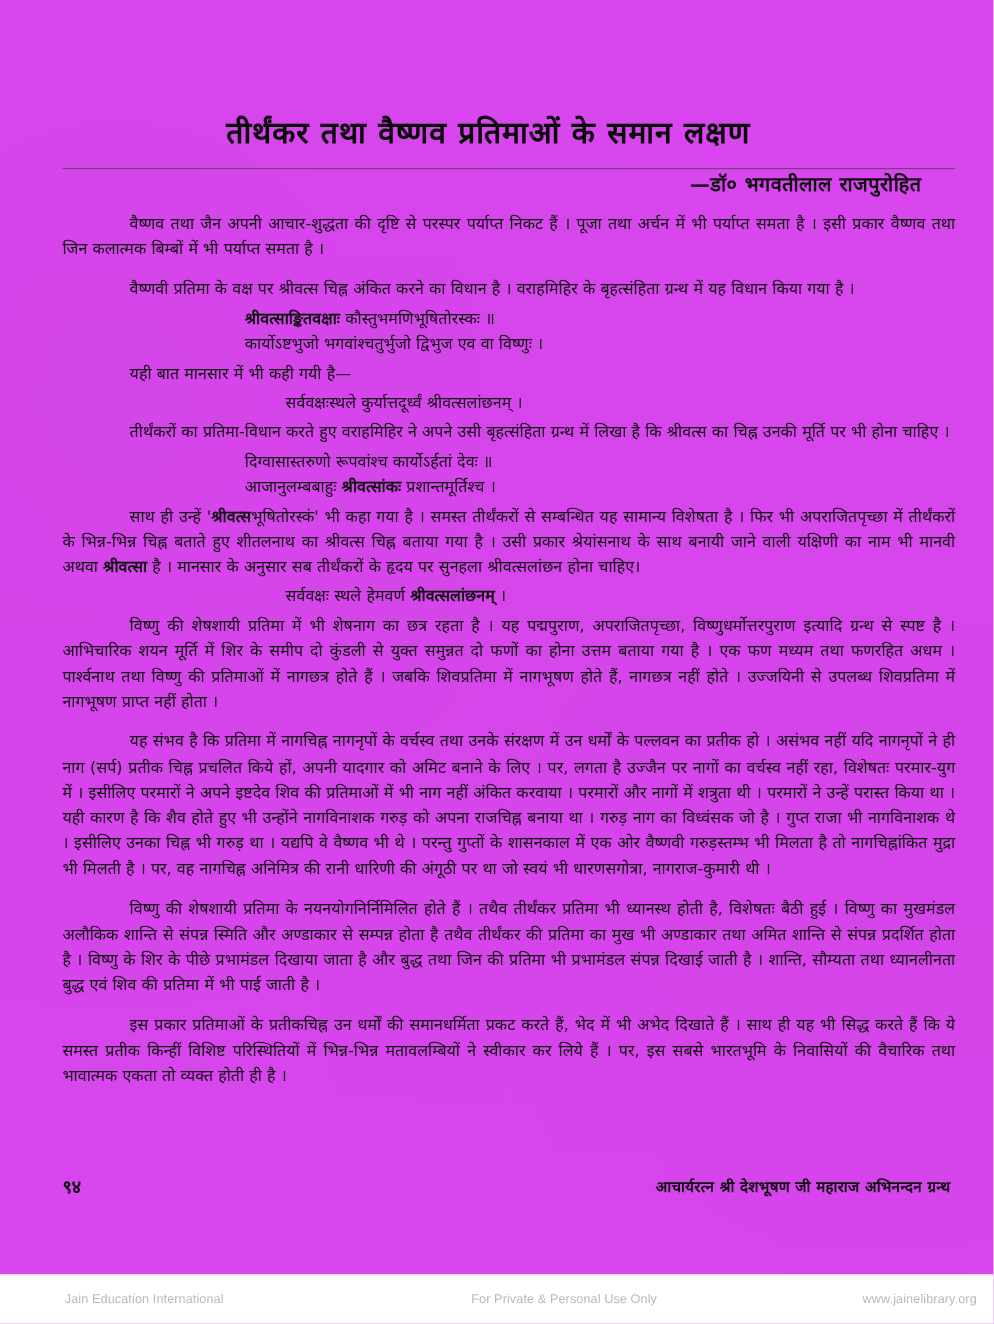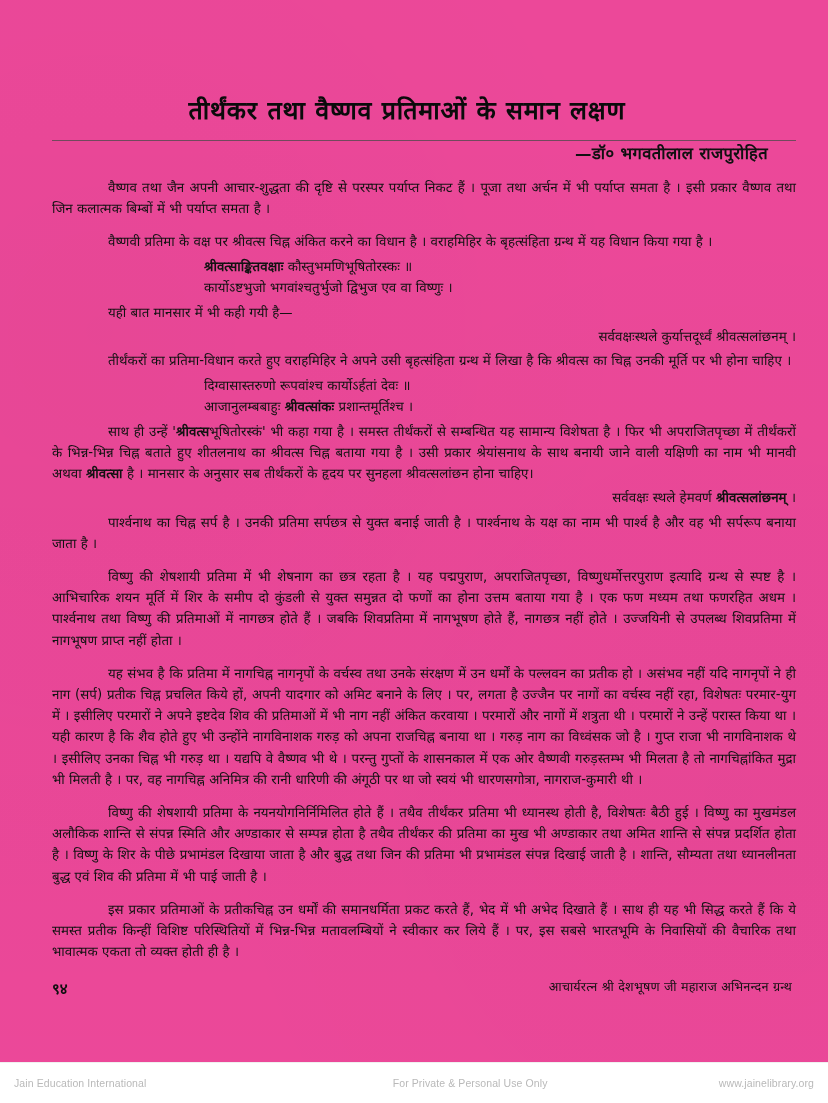--- a/index.html
+++ b/index.html
@@ -11,21 +11,21 @@
     width: 828px;
     height: 1103px;
     position: relative;
     font-family: "DejaVu Sans", sans-serif;
     color: #111111;
     overflow: hidden;
   }
   .page {
     position: absolute;
     inset: 0;
-    background: #ec4899;
+    background: #d946ef;
   }
   
   .scan-tint {
     position: absolute;
     inset: 0;
     background:
       radial-gradient(ellipse at 12% 30%, rgba(0,0,0,0.018), rgba(0,0,0,0) 55%),
       radial-gradient(ellipse at 88% 72%, rgba(0,0,0,0.015), rgba(0,0,0,0) 55%),
       linear-gradient(180deg, rgba(0,0,0,0.0) 0%, rgba(0,0,0,0.012) 78%, rgba(0,0,0,0.0) 100%);
     pointer-events: none;
@@ -84,41 +84,41 @@
   p.para + p.para { margin-top: 12px; }
 
   .verse {
     margin: 3px 0 3px 0;
     padding-left: 152px;
     text-align: left;
     font-size: 13.3px;
     line-height: 21.5px;
   }
   .verse-line { white-space: nowrap; }
-  .verse.center-ish { padding-left: 186px; text-align: right; }
+  .verse.center-ish { padding-left: 186px; }
   b, .bold { font-weight: 700; }
 
   
   .page-footer {
     position: absolute;
     left: 52px;
     right: 32px;
     top: 978px;
     display: flex;
-    align-items: flex-start;
+    align-items: center;
     justify-content: space-between;
   }
   .folio {
     font-size: 15px;
     font-weight: 700;
     color: #0f0f0f;
   }
   .running-title {
     font-size: 12.6px;
-    font-weight: 400;
+    font-weight: 700;
     color: #101010;
     letter-spacing: 0.2px;
     padding-right: 4px;
   }
 
   
   .scanbar {
     position: absolute;
     left: 0;
     right: 0;
@@ -130,20 +130,21 @@
     padding: 0 14px;
     box-sizing: border-box;
     background: #ffffff;
     border-top: 1px solid #f0f0f0;
   }
   .scanbar span {
     font-family: "Liberation Sans", sans-serif;
     font-size: 10.5px;
     color: #b9b9b9;
     letter-spacing: 0.1px;
+    margin-left: 40px;
   }
   .scanbar .center { margin-left: 75px; }
 </style>
 </head>
 <body>
 
 <div class="page">
   <div class="scan-tint"></div>
 
   <div class="content">
@@ -177,21 +178,20 @@
         <div class="verse-line">दिग्वासास्तरुणो रूपवांश्च कार्योऽर्हतां देवः ॥</div>
         <div class="verse-line"><span>आजानुलम्बबाहुः </span><b>श्रीवत्सांकः</b><span> प्रशान्तमूर्तिश्च ।</span></div>
       </div>
 
       <p class="para"><span>साथ ही उन्हें '</span><b>श्रीवत्स</b><span>भूषितोरस्कं' भी कहा गया है । समस्त तीर्थंकरों से  सम्बन्धित यह  सामान्य  विशेषता है ।  फिर  भी अपराजितपृच्छा में तीर्थंकरों के भिन्न-भिन्न चिह्न बताते हुए शीतलनाथ   का  श्रीवत्स  चिह्न बताया  गया है  । उसी प्रकार श्रेयांसनाथ के साथ बनायी जाने वाली यक्षिणी का नाम भी मानवी अथवा </span><b>श्रीवत्सा</b><span> है । मानसार के  अनुसार  सब  तीर्थंकरों  के  हृदय पर सुनहला श्रीवत्सलांछन  होना चाहिए।</span></p>
 
       <div class="verse center-ish">
         <div class="verse-line"><span>सर्ववक्षः स्थले हेमवर्ण </span><b>श्रीवत्सलांछनम्</b><span> ।</span></div>
       </div>
 
-      <p class="para">पार्श्वनाथ का चिह्न सर्प है । उनकी प्रतिमा सर्पछत्र से युक्त  बनाई जाती है । पार्श्वनाथ के यक्ष का नाम भी  पार्श्व है और वह भी सर्परूप बनाया जाता है ।</p>
 
       <p class="para">विष्णु की शेषशायी प्रतिमा  में भी  शेषनाग का छत्र रहता है । यह पद्मपुराण, अपराजितपृच्छा, विष्णुधर्मोत्तरपुराण इत्यादि ग्रन्थ से स्पष्ट है । आभिचारिक शयन मूर्ति में शिर के समीप दो कुंडली से युक्त  समुन्नत दो फणों का होना उत्तम  बताया  गया है । एक फण मध्यम तथा फणरहित अधम । पार्श्वनाथ तथा विष्णु की प्रतिमाओं में नागछत्र होते हैं ।  जबकि  शिवप्रतिमा में   नागभूषण होते हैं, नागछत्र नहीं होते । उज्जयिनी से उपलब्ध शिवप्रतिमा में नागभूषण प्राप्त नहीं होता ।</p>
 
       <p class="para">यह संभव है कि प्रतिमा में  नागचिह्न नागनृपों के वर्चस्व तथा  उनके  संरक्षण  में  उन धर्मों  के पल्लवन  का  प्रतीक  हो । असंभव नहीं यदि नागनृपों ने ही नाग  (सर्प)  प्रतीक चिह्न प्रचलित किये हों, अपनी यादगार  को अमिट बनाने  के  लिए । पर, लगता है उज्जैन पर नागों  का वर्चस्व  नहीं रहा, विशेषतः परमार-युग में । इसीलिए परमारों ने अपने इष्टदेव शिव की प्रतिमाओं में भी  नाग नहीं अंकित करवाया । परमारों  और नागों में शत्रुता थी । परमारों ने उन्हें परास्त किया था ।  यही कारण है कि शैव होते हुए  भी उन्होंने नागविनाशक गरुड़ को अपना राजचिह्न बनाया था । गरुड़ नाग का विध्वंसक जो है । गुप्त राजा भी  नागविनाशक  थे ।  इसीलिए  उनका चिह्न भी गरुड़ था । यद्यपि वे वैष्णव भी थे । परन्तु गुप्तों  के  शासनकाल  में एक  ओर  वैष्णवी गरुड़स्तम्भ  भी  मिलता है तो नागचिह्नांकित  मुद्रा भी मिलती है । पर, वह नागचिह्न अनिमित्र की रानी  धारिणी की  अंगूठी पर  था जो  स्वयं  भी  धारणसगोत्रा, नागराज-कुमारी  थी ।</p>
 
       <p class="para">विष्णु की शेषशायी प्रतिमा के नयनयोगनिर्निमिलित होते हैं । तथैव तीर्थंकर प्रतिमा भी ध्यानस्थ  होती  है, विशेषतः बैठी हुई । विष्णु का मुखमंडल अलौकिक शान्ति से संपन्न स्मिति और अण्डाकार से सम्पन्न होता है तथैव तीर्थंकर की प्रतिमा  का मुख  भी अण्डाकार तथा अमित शान्ति से संपन्न प्रदर्शित होता है । विष्णु के शिर के पीछे प्रभामंडल  दिखाया  जाता है और  बुद्ध तथा जिन  की प्रतिमा भी प्रभामंडल संपन्न दिखाई जाती है ।  शान्ति, सौम्यता तथा ध्यानलीनता बुद्ध एवं शिव की प्रतिमा में भी पाई जाती है ।</p>
 
       <p class="para">इस प्रकार प्रतिमाओं के प्रतीकचिह्न उन धर्मों की समानधर्मिता प्रकट करते हैं,  भेद में  भी  अभेद दिखाते  हैं ।  साथ ही यह भी सिद्ध करते हैं कि ये समस्त प्रतीक किन्हीं विशिष्ट परिस्थितियों में भिन्न-भिन्न  मतावलम्बियों ने  स्वीकार  कर  लिये हैं । पर, इस सबसे भारतभूमि के निवासियों की  वैचारिक तथा भावात्मक एकता तो व्यक्त होती ही है ।</p>
 
     </div>

